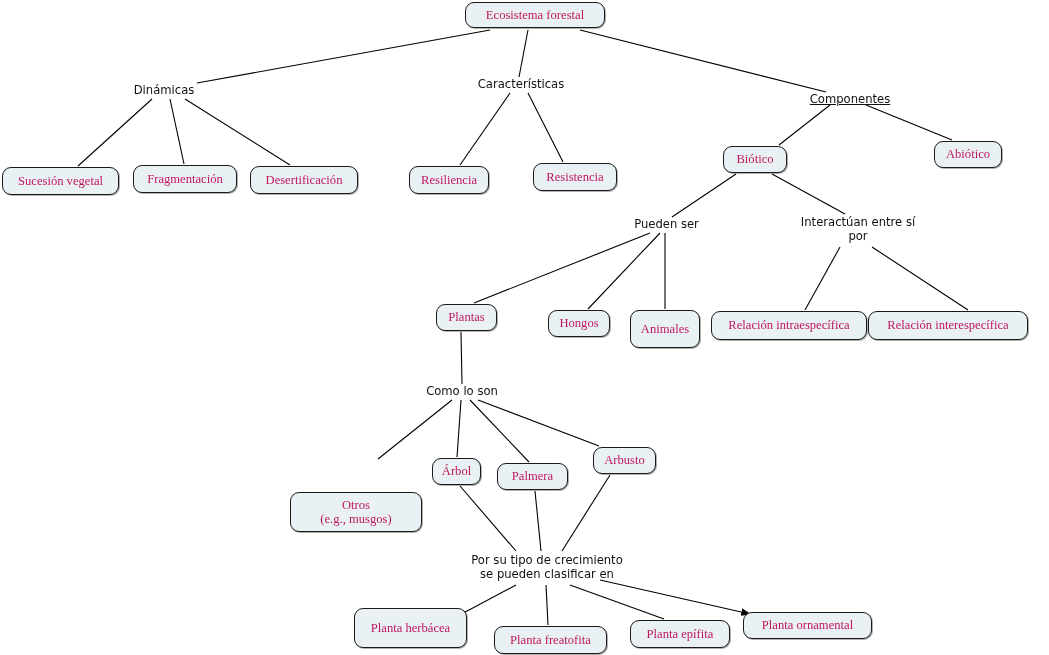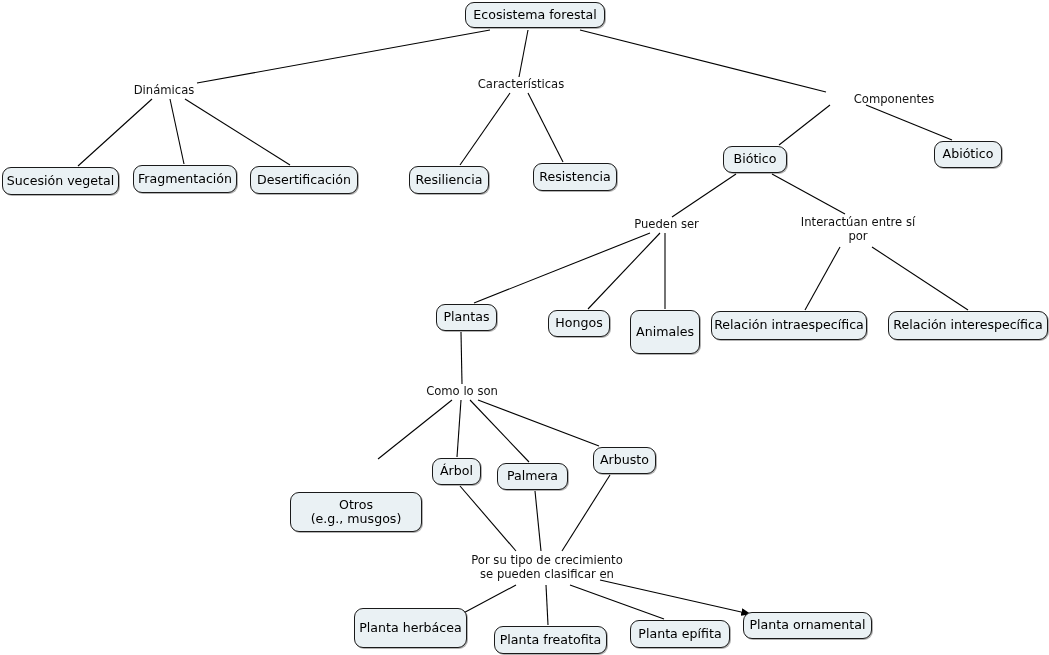--- a/index.html
+++ b/index.html
@@ -26,30 +26,31 @@
     stroke: #000000;
     stroke-width: 1.1;
     fill: none;
   }
   .node {
     position: absolute;
     box-sizing: border-box;
     background: #eaf1f4;
     border: 1.2px solid #1a1a1a;
     border-radius: 9px;
-    color: #000000;
+    color: #be185d;
     font-size: 12.6px;
     line-height: 1.15;
     display: flex;
     align-items: center;
     justify-content: center;
     text-align: center;
     white-space: pre;
     box-shadow: 1px 1px 0 rgba(0,0,0,0.30);
     padding: 0 6px;
+    font-family: Liberation Serif, serif;
   }
   .link-label {
     position: absolute;
     color: #111111;
     font-size: 11.6px;
     line-height: 1.18;
     text-align: center;
     white-space: pre;
     background: transparent;
     display: flex;
@@ -105,37 +106,37 @@
       <div class="node" style="left: 465px; top: 2px; width: 140px; height: 26px;">Ecosistema forestal</div>
       <div class="node" style="left: 2px; top: 167px; width: 117px; height: 28px;">Sucesión vegetal</div>
       <div class="node" style="left: 133px; top: 165px; width: 104px; height: 28px;">Fragmentación</div>
       <div class="node" style="left: 250px; top: 166px; width: 108px; height: 28px;">Desertificación</div>
       <div class="node" style="left: 409px; top: 166px; width: 80px; height: 28px;">Resiliencia</div>
       <div class="node" style="left: 533px; top: 163px; width: 84px; height: 28px;">Resistencia</div>
       <div class="node" style="left: 723px; top: 146px; width: 64px; height: 27px;">Biótico</div>
       <div class="node" style="left: 934px; top: 141px; width: 68px; height: 27px;">Abiótico</div>
       <div class="node" style="left: 428px; top: 304px; width: 61px; height: 27px; margin-left: 8px;">Plantas</div>
       <div class="node" style="left: 548px; top: 310px; width: 62px; height: 27px;">Hongos</div>
-      <div class="node" style="left: 630px; top: 310px; width: 70px; height: 44px;">Animales</div>
+      <div class="node" style="left: 630px; top: 310px; width: 70px; height: 38px;">Animales</div>
       <div class="node" style="left: 711px; top: 311px; width: 156px; height: 29px;">Relación intraespecífica</div>
-      <div class="node" style="left: 888px; top: 311px; width: 160px; height: 29px;">Relación interespecífica</div>
+      <div class="node" style="left: 868px; top: 311px; width: 160px; height: 29px;">Relación interespecífica</div>
       <div class="node" style="left: 290px; top: 460px; width: 132px; height: 40px; margin-top: 32px;">Otros
 (e.g., musgos)</div>
       <div class="node" style="left: 432px; top: 458px; width: 49px; height: 27px;">Árbol</div>
       <div class="node" style="left: 497px; top: 463px; width: 71px; height: 27px;">Palmera</div>
       <div class="node" style="left: 584px; top: 447px; width: 63px; height: 27px; margin-left: 9px;">Arbusto</div>
       <div class="node" style="left: 354px; top: 608px; width: 113px; height: 40px;">Planta herbácea</div>
       <div class="node" style="left: 494px; top: 626px; width: 113px; height: 28px;">Planta freatofita</div>
       <div class="node" style="left: 630px; top: 620px; width: 100px; height: 28px;">Planta epífita</div>
       <div class="node" style="left: 743px; top: 612px; width: 129px; height: 27px;">Planta ornamental</div>
     </div>
   <div id="labels-group">
       <div class="link-label" style="left: 128px; top: 83px; width: 72px; height: 16px;">Dinámicas</div>
       <div class="link-label" style="left: 472px; top: 77px; width: 98px; height: 16px;">Características</div>
-      <div class="link-label" style="left: 850px; top: 92px; width: 88px; height: 16px;">Componentes</div>
+      <div class="link-label" style="left: 806px; top: 92px; width: 88px; height: 16px; text-decoration: underline;">Componentes</div>
       <div class="link-label" style="left: 628px; top: 217px; width: 77px; height: 16px;">Pueden ser</div>
       <div class="link-label" style="left: 795px; top: 214px; width: 126px; height: 32px;">Interactúan entre sí
 por</div>
       <div class="link-label" style="left: 422px; top: 384px; width: 80px; height: 16px;">Como lo son</div>
       <div class="link-label" style="left: 466px; top: 552px; width: 162px; height: 32px;">Por su tipo de crecimiento
 se pueden clasificar en</div>
     </div>
 
 </div>
 

